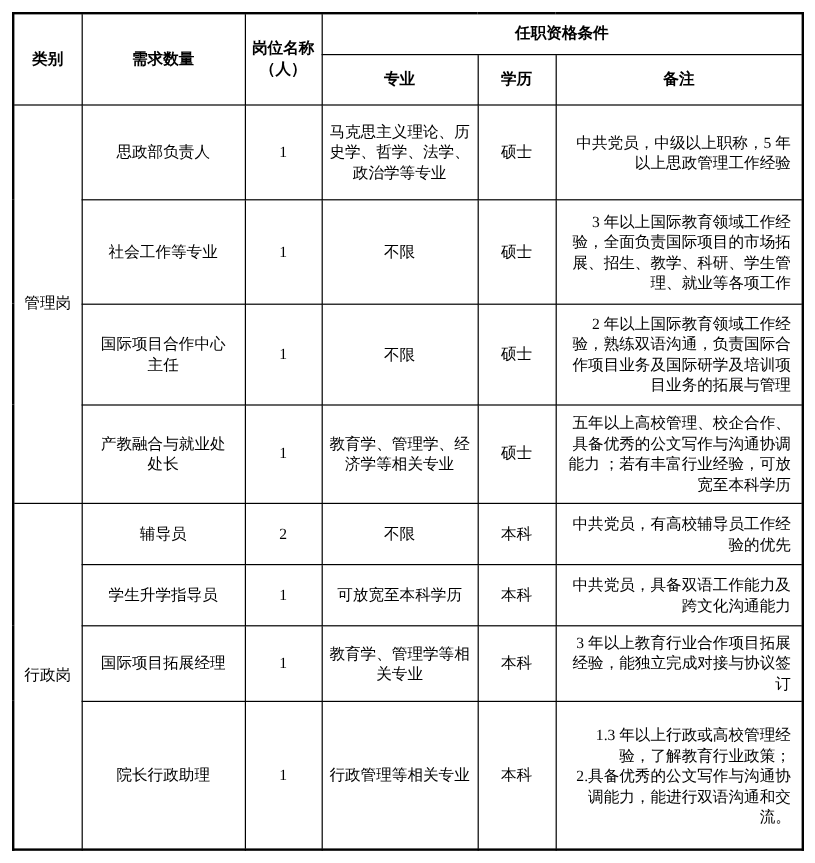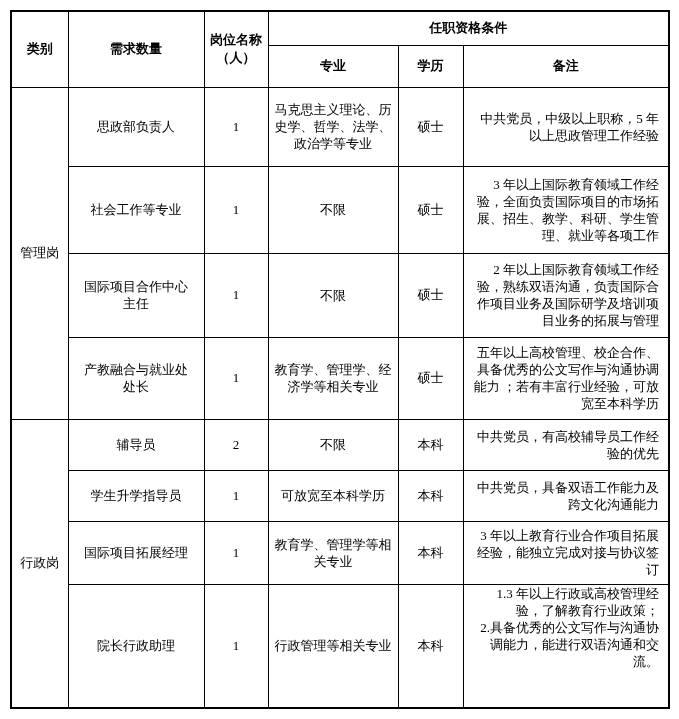--- a/index.html
+++ b/index.html
@@ -56,21 +56,21 @@
   }
   td.cell-remark {
     text-align: right;
     vertical-align: middle;
     line-height: 17px;
     padding: 2px 9px;
     white-space: pre-line;
   }
   td.cell-remark.vtop {
     vertical-align: top;
-    padding-top: 0;
+    padding-top: 19px;
   }
   td.cell-cat {
     text-align: center;
     vertical-align: middle;
     padding: 1px 4px;
   }
 </style>
 </head>
 <body>
 

